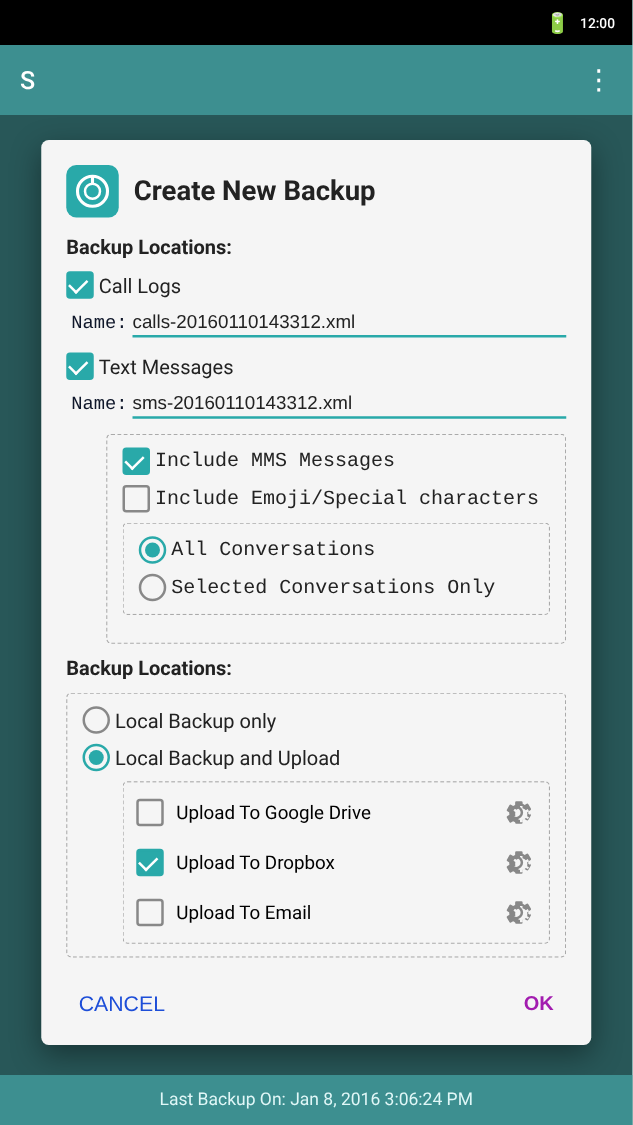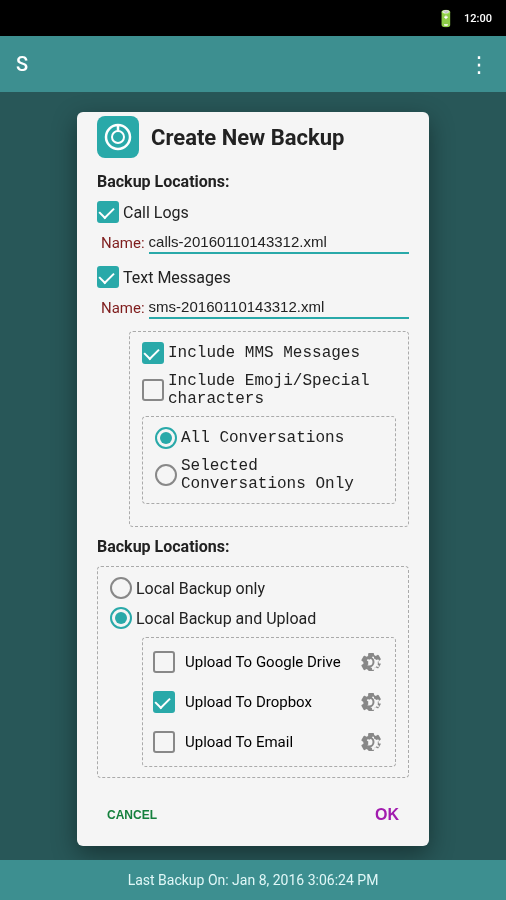--- a/index.html
+++ b/index.html
@@ -61,22 +61,22 @@
       background: rgba(0,0,0,0.45);
       display: flex;
       align-items: flex-start;
       justify-content: center;
       padding-top: 20px;
     }
 
     .dialog {
       background: #f5f5f5;
       border-radius: 6px;
-      width: 352px;
-      padding: 4px 20px 16px 20px;
+      width: 440px;
+      padding: 20px 20px 16px 20px;
       box-shadow: 0 8px 24px rgba(0,0,0,0.4);
     }
 
     .dialog-header {
       display: flex;
       align-items: center;
       gap: 12px;
       margin-bottom: 14px;
     }
     .dialog-logo {
@@ -117,23 +117,24 @@
     }
 
     .name-row {
       display: flex;
       align-items: center;
       margin-bottom: 12px;
       margin-left: 4px;
     }
     .name-label {
       font-size: 15px;
-      color: #7f1d1d;
+      color: #0f172a;
       margin-right: 4px;
       white-space: nowrap;
+      font-family: Liberation Mono, monospace;
     }
     .name-input {
       border: none;
       border-bottom: 2px solid #29a9a9;
       background: transparent;
       font-size: 15px;
       color: #222;
       flex: 1;
       outline: none;
       padding: 2px 0;
@@ -244,23 +245,23 @@
       flex-shrink: 0;
     }
 
     .dialog-actions {
       display: flex;
       justify-content: space-between;
       margin-top: 14px;
       padding-top: 8px;
     }
     .btn-cancel {
-      color: #15803d;
-      font-size: 12px;
-      font-weight: 700;
+      color: #1d4ed8;
+      font-size: 17px;
+      font-weight: 400;
       background: none;
       border: none;
       cursor: pointer;
       padding: 6px 10px;
       text-transform: uppercase;
     }
     .btn-ok {
       color: #a21caf;
       font-size: 16px;
       font-weight: 600;

